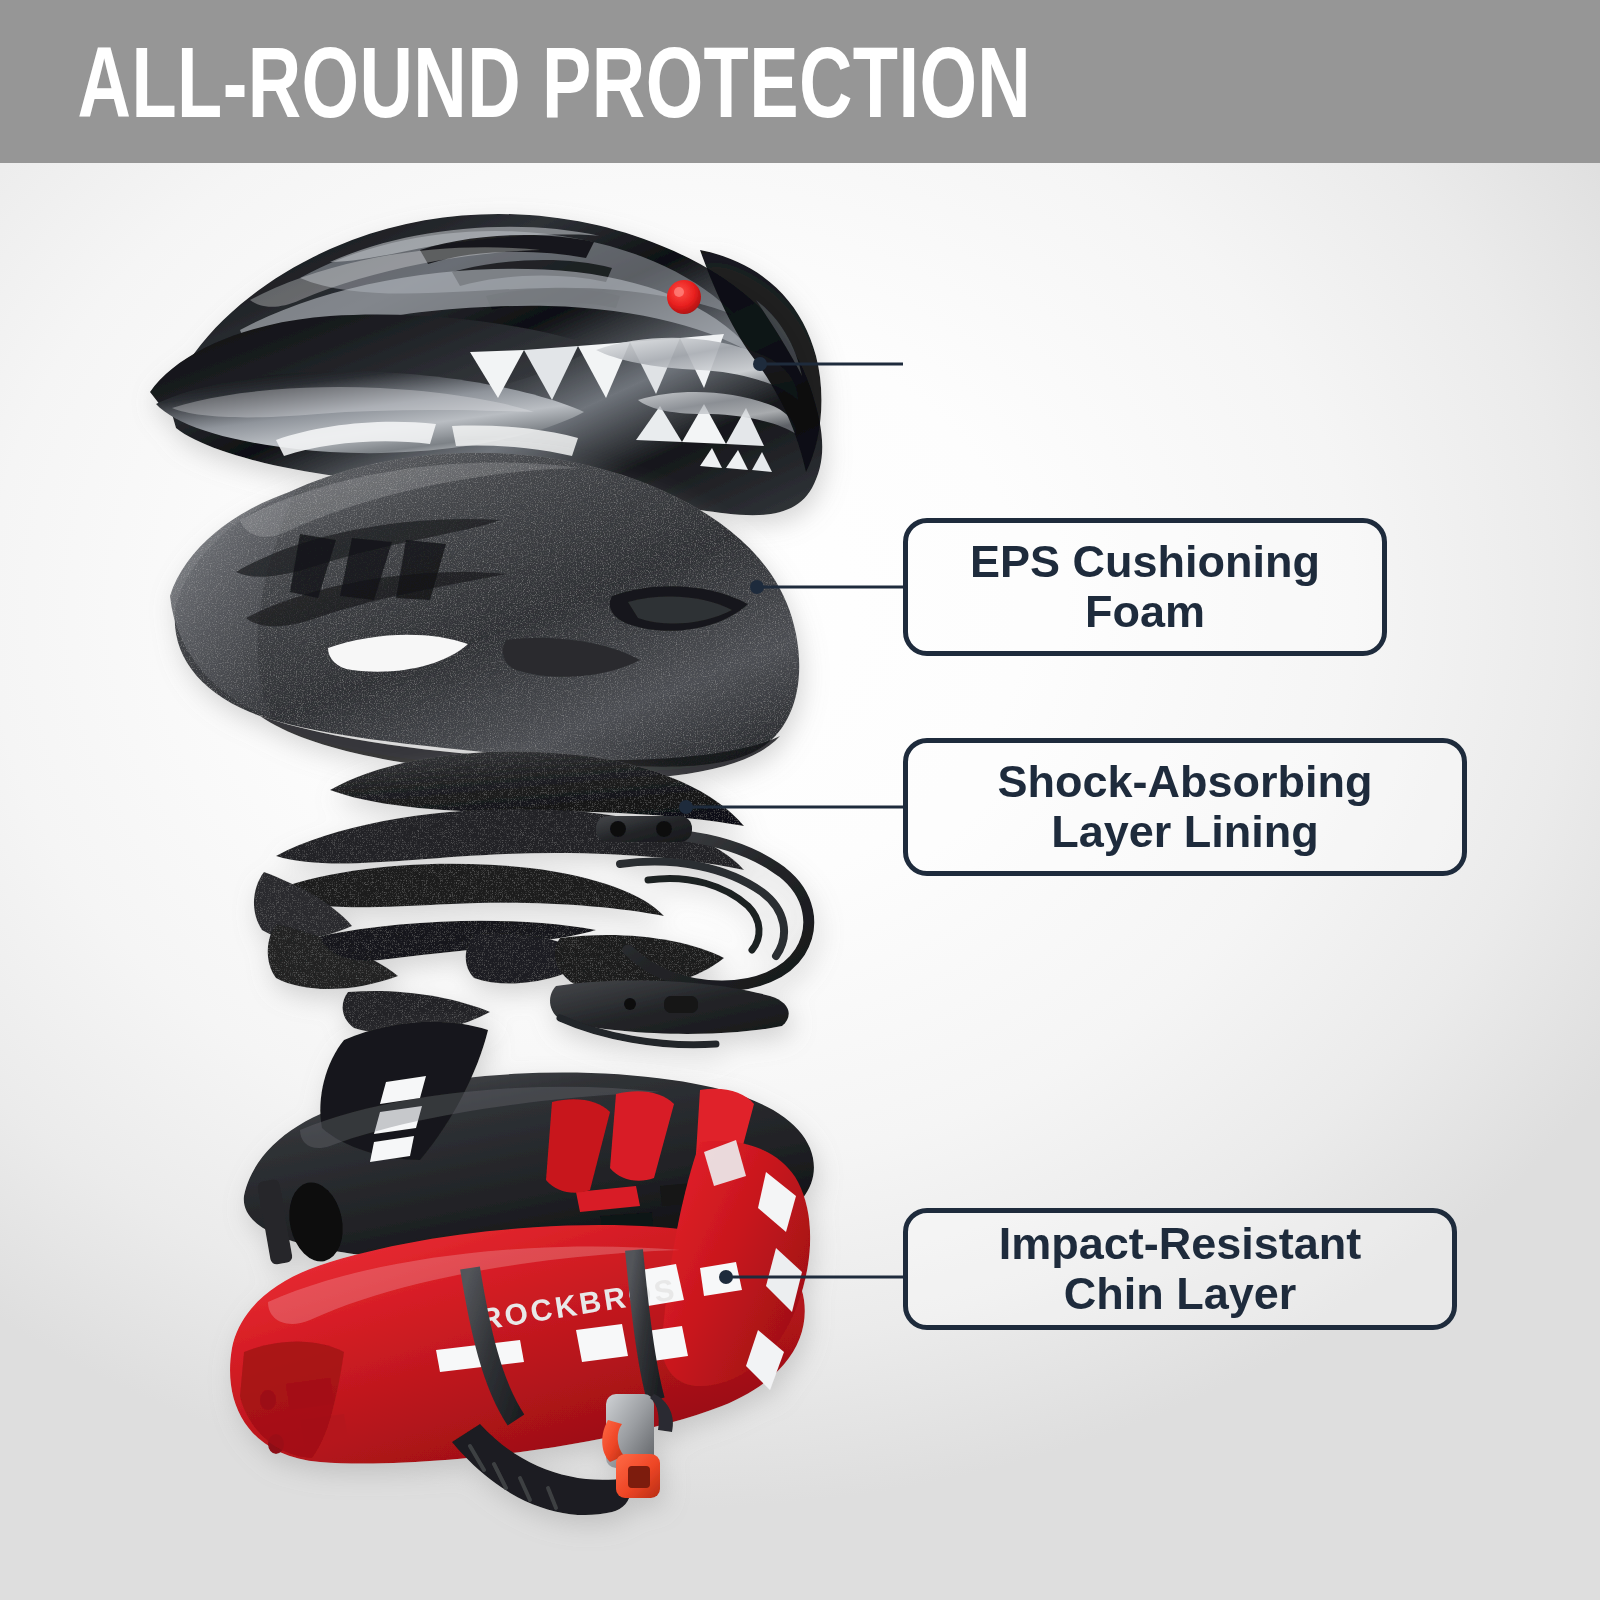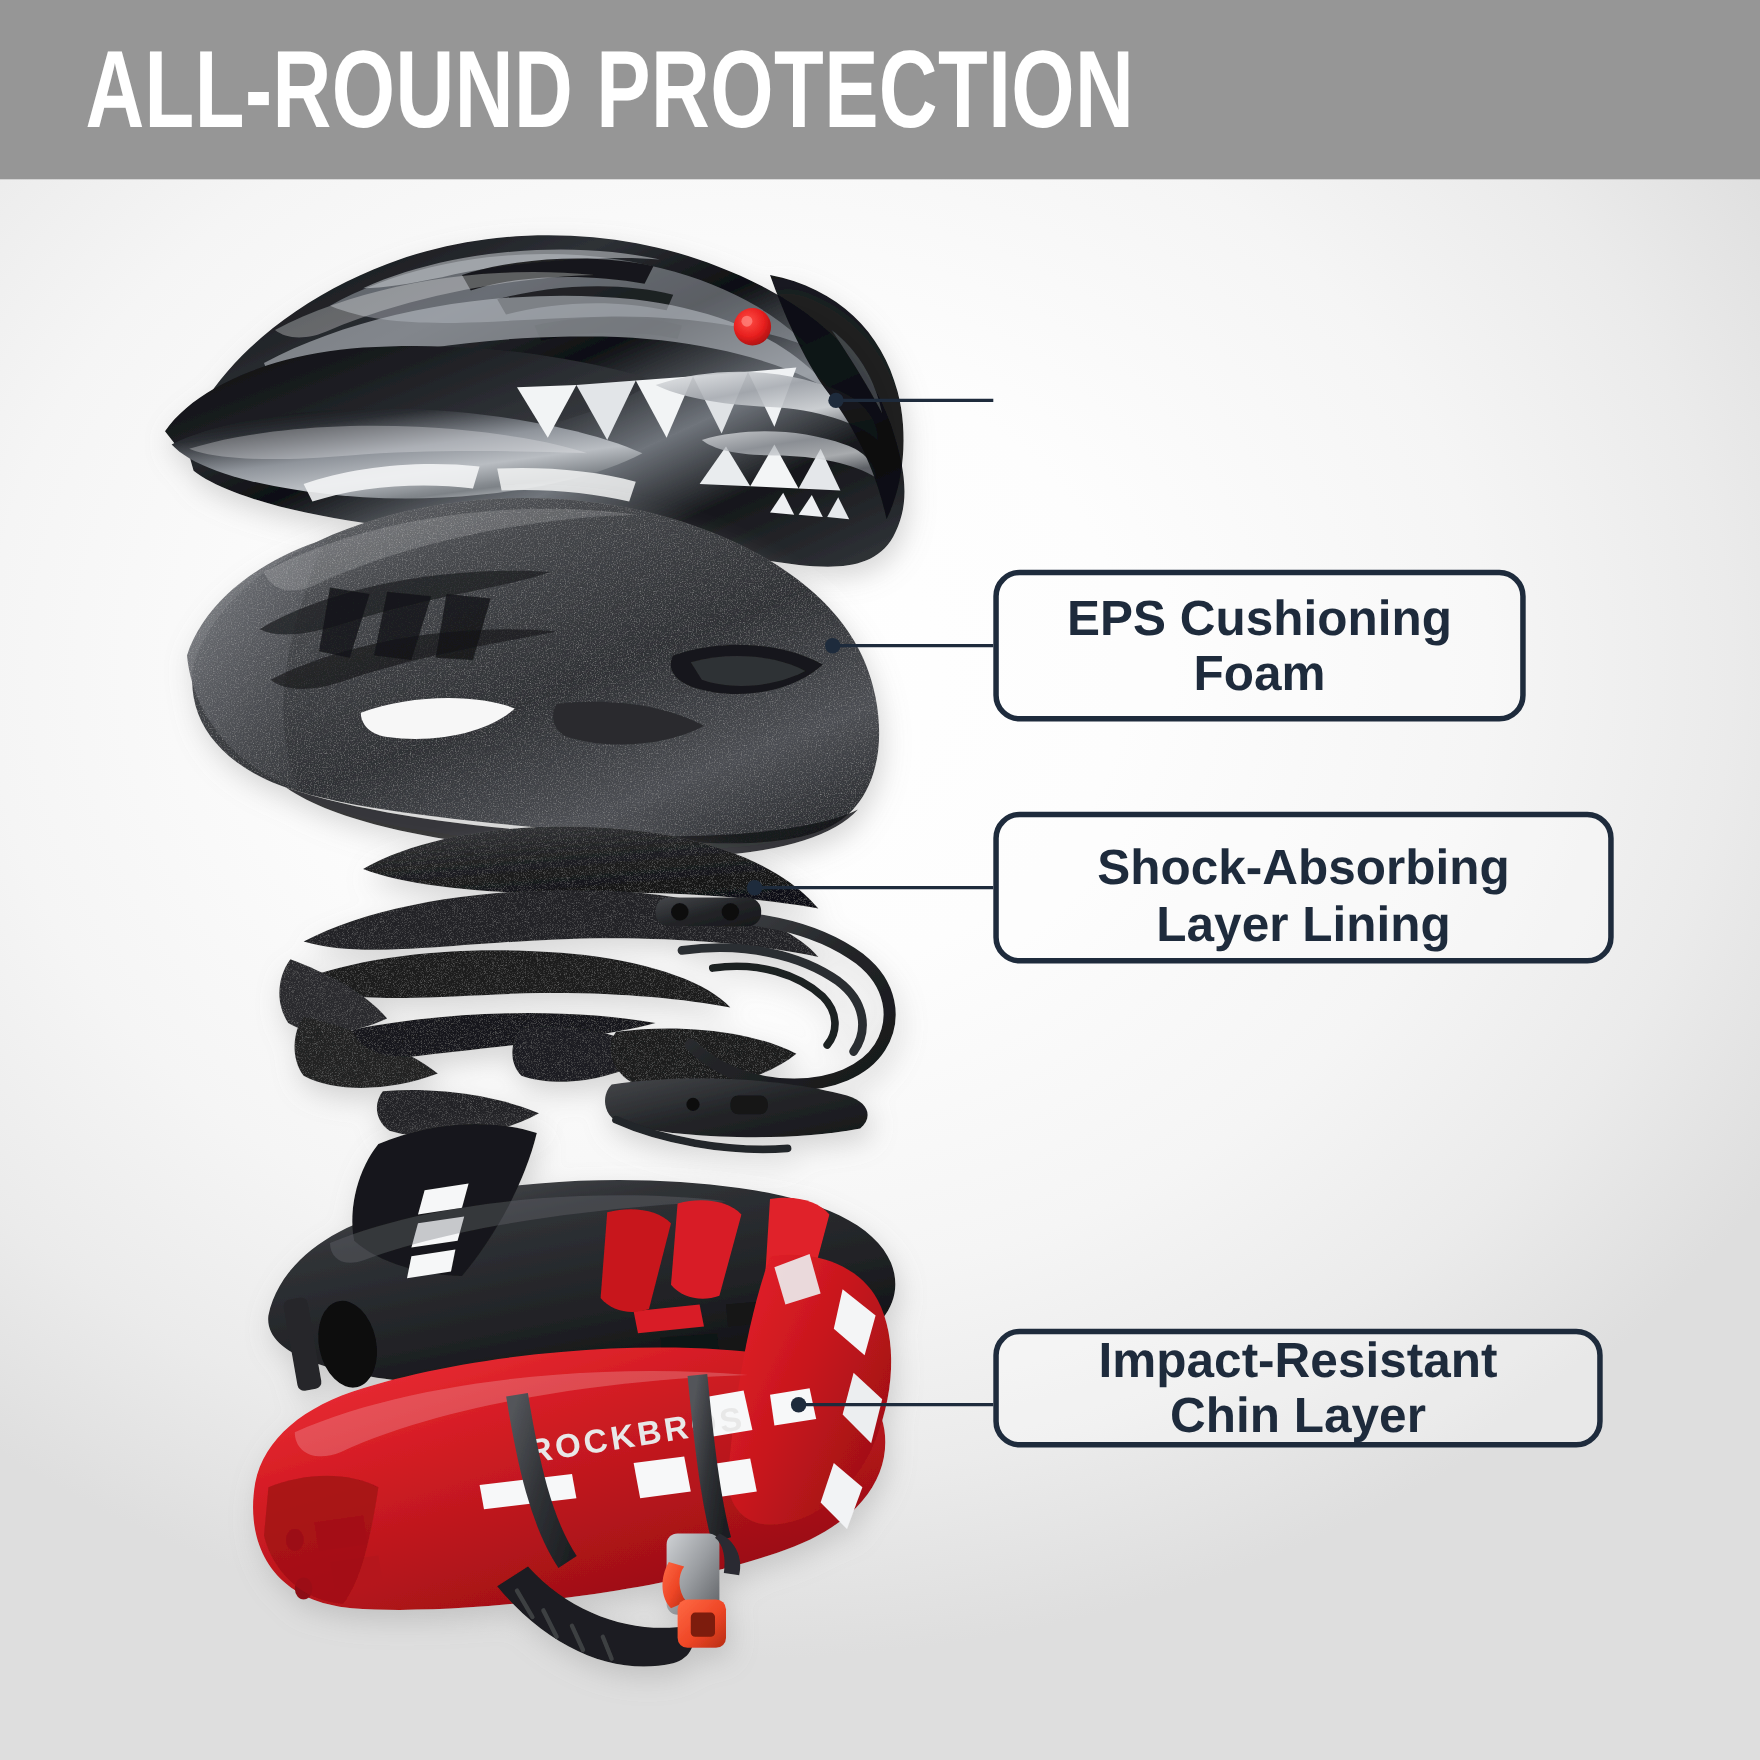--- a/index.html
+++ b/index.html
@@ -58,22 +58,22 @@
     font-weight: 700;
     font-size: 45px;
     line-height: 1.12;
     padding: 6px 18px;
     z-index: 40;
   }
   .callout.two-line { border-radius: 24px; }
 
   #callout-1 { left: 903px; top: 322px;  width: 484px;  height: 84px; }
   #callout-2 { left: 903px; top: 518px;  width: 484px;  height: 138px; }
-  #callout-3 { left: 903px; top: 738px;  width: 564px;  height: 138px; align-items: flex-end; }
-  #callout-4 { left: 903px; top: 1208px; width: 554px;  height: 108px; }
+  #callout-3 { left: 903px; top: 738px;  width: 564px;  height: 138px; }
+  #callout-4 { left: 903px; top: 1208px; width: 554px;  height: 122px; }
 
   
   #leaders {
     position: absolute;
     left: 0; top: 0;
     width: 1600px;
     height: 1600px;
     pointer-events: none;
     z-index: 35;
   }

